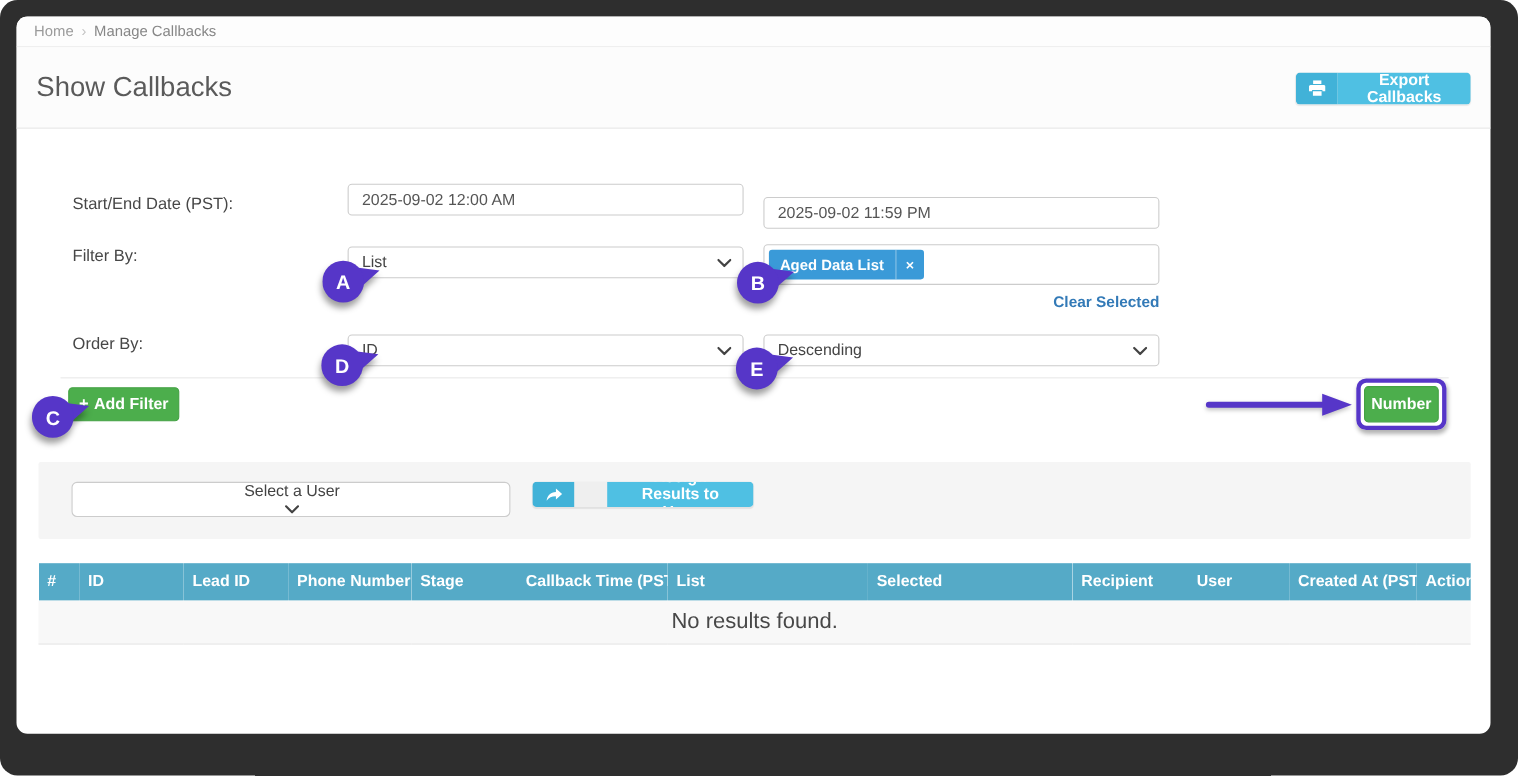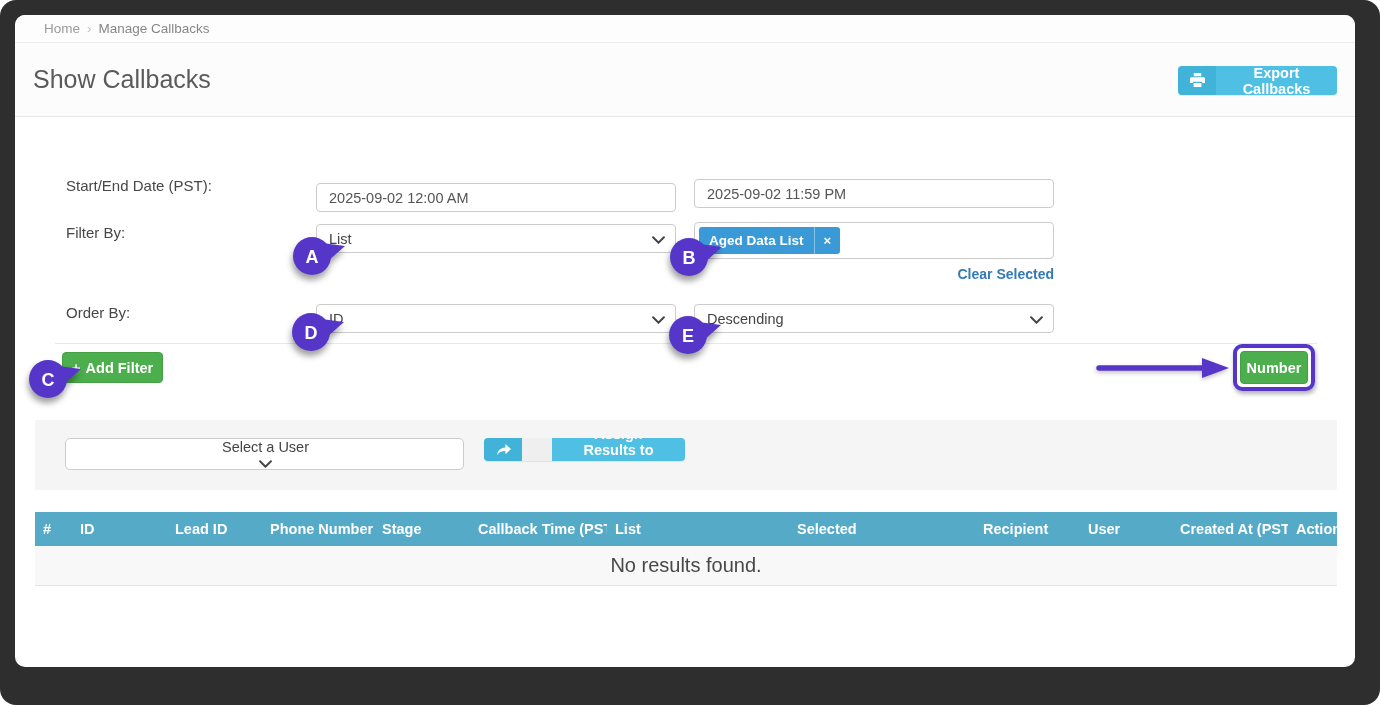--- a/index.html
+++ b/index.html
@@ -1,21 +1,21 @@
 <!DOCTYPE html>
 <html><head>
 <meta charset="utf-8">
 <style>
   * { margin:0; padding:0; box-sizing:border-box; }
   html,body { width:1380px; height:705px; background:#fff; font-family:"Liberation Sans", sans-serif; }
   .frame { position:absolute; left:0; top:0; width:1380px; height:705px; background:#2e2e2e; border-radius:16px; }
   .page { position:absolute; left:15px; top:15px; width:1340px; height:652px; background:#fff; border-radius:10px; overflow:hidden; }
 
   
-  .crumbbar { position:absolute; left:0; top:0; width:100%; height:28px; background:#fdfdfd; border-bottom:1px solid #ececec; display:flex; align-items:center; padding-left:29px; font-size:13.5px; }
+  .crumbbar { position:absolute; left:0; top:0; width:100%; height:28px; background:#fdfdfd; border-bottom:1px solid #ececec; display:flex; align-items:center; padding-left:16px; font-size:13.5px; }
   .crumb-home { color:#9b9b9b; cursor:pointer; }
   .crumb-sep { color:#c3c3c3; margin:0 7px; }
   .crumb-cur { color:#878787; }
   .headbar { position:absolute; left:0; top:28px; width:100%; height:74px; background:#fcfcfc; border-bottom:1px solid #e7e7e7; }
   .pagetitle { position:absolute; left:18px; top:22px; font-size:25px; font-weight:400; color:#5a5a5a; }
 
   .btn-split { position:absolute; display:flex; border-radius:4px; overflow:hidden; color:#fff; cursor:pointer; border:none; font-family:inherit; box-shadow:0 1px 1px rgba(0,0,0,.08); }
   .btn-split .ico { background:#41b2d8; width:38px; display:flex; align-items:center; justify-content:center; }
   .btn-split .lbl { background:#4fc0e3; padding:0 16px; display:flex; align-items:center; font-size:14.5px; font-weight:600; flex:1; justify-content:center; }
   #exportBtn { left:1163px; top:51px; width:159px; height:29px; }
@@ -71,21 +71,21 @@
     <button class="btn-split" id="exportBtn">
       <span class="ico">
         <svg width="15" height="15" viewBox="0 0 16 16" fill="#fff">
             <path d="M4 0h8v3.5H4zM1.5 4.5h13c.8 0 1.5.7 1.5 1.5v4.7h-3V9.3H3v1.4H0V6c0-.8.7-1.5 1.5-1.5zM3.8 10.6h8.4V15H3.8z"></path>
           </svg>
       </span>
       <span class="lbl">Export Callbacks</span>
     </button>
 
     <div class="flabel" style="top:162px;">Start/End Date (PST):</div>
-    <input class="txt" style="left: 301px; top: 168px; width: 360px; height: 29px;" value="2025-09-02 12:00 AM">
+    <input class="txt" style="left: 301px; top: 152px; width: 360px; height: 29px;" value="2025-09-02 12:00 AM">
     <input class="txt" style="left: 679px; top: 156px; width: 360px; height: 29px; margin-top: 8px;" value="2025-09-02 11:59 PM">
 
     <div class="flabel" style="top:209px;">Filter By:</div>
     <div class="sel" style="left:301px; top:209px; width:360px; height:29px;">
       <span>List</span>
       <span><svg width="13" height="8" viewBox="0 0 12 7">
             <path d="M1 1l5 5 5-5" stroke="#444" stroke-width="1.8" fill="none" stroke-linecap="round"></path>
           </svg></span>
     </div>
     <div class="tagbox" style="left:679px; top:207px; width:360px; height:37px;">

